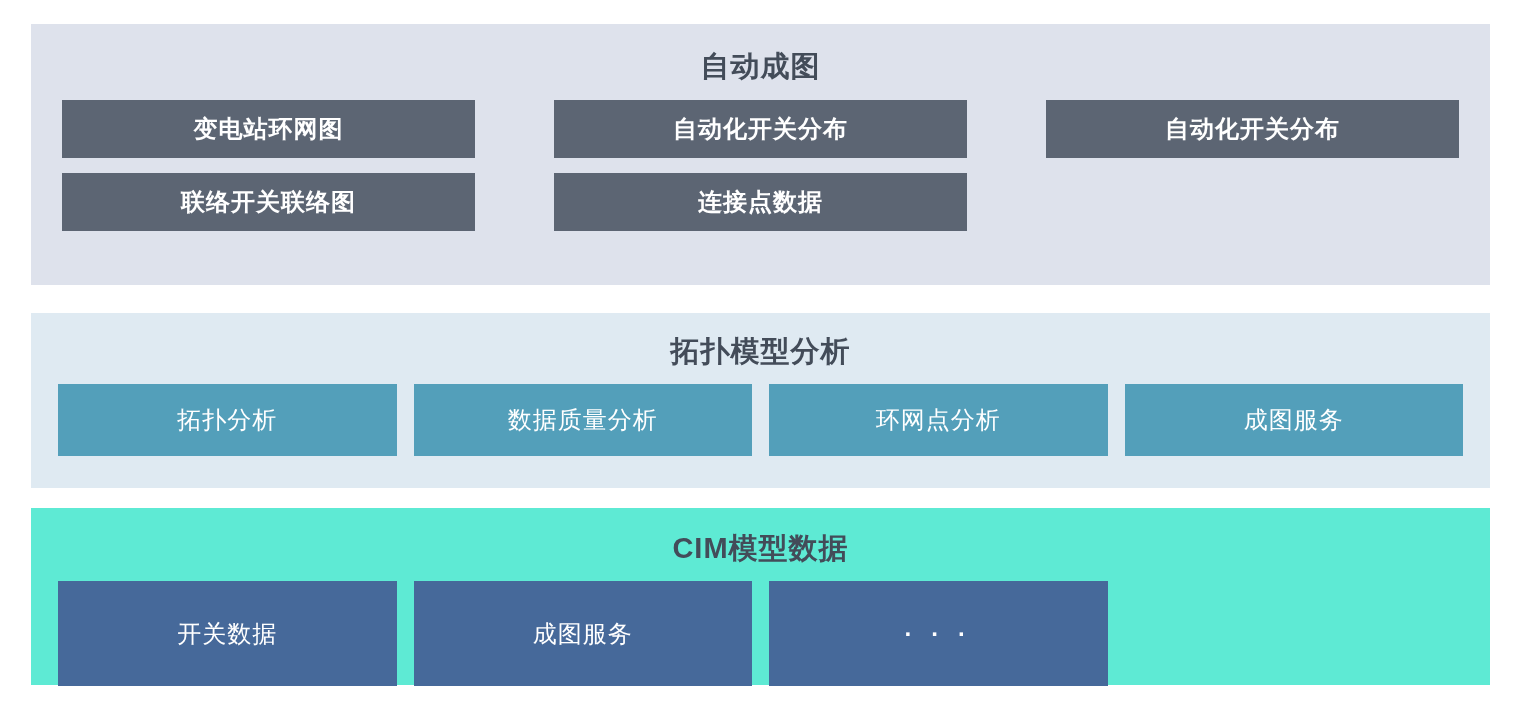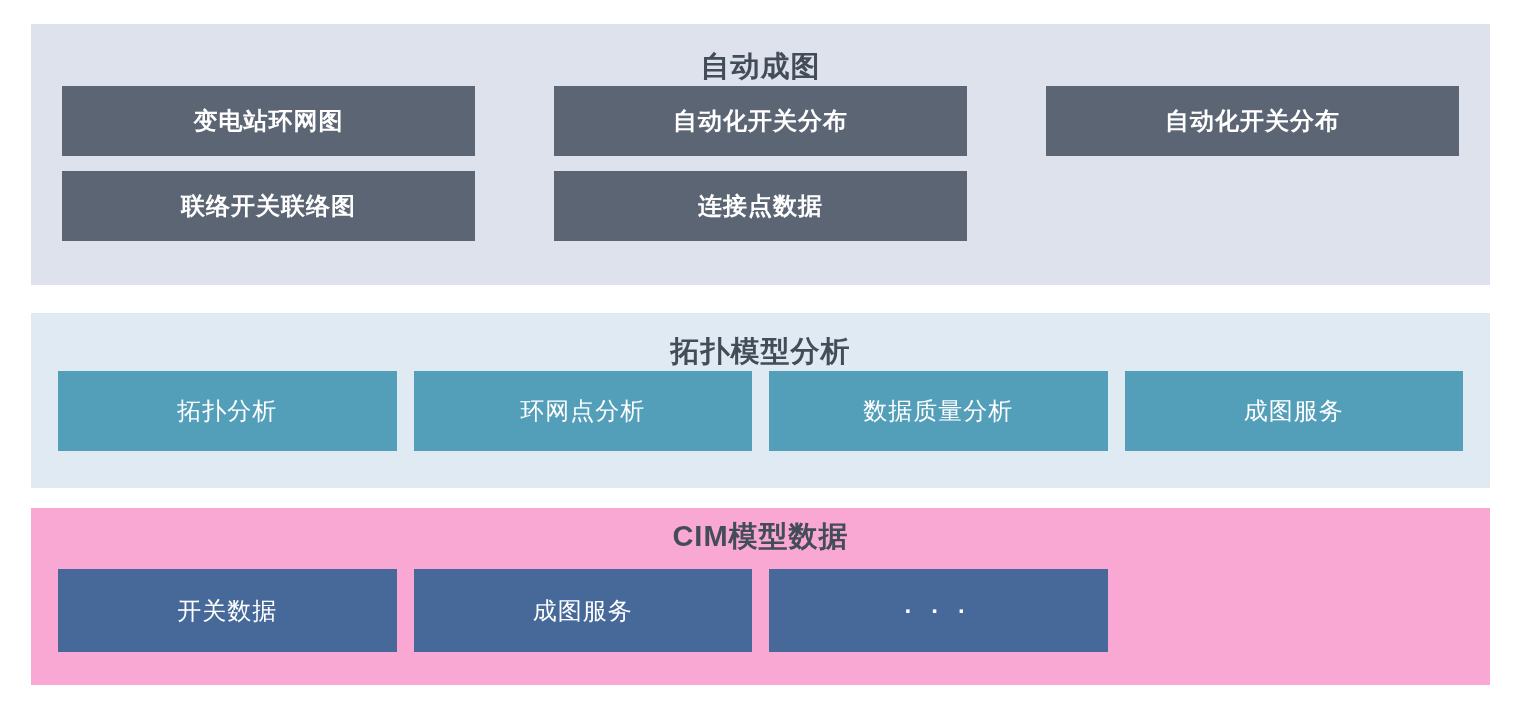--- a/index.html
+++ b/index.html
@@ -42,58 +42,58 @@
     font-size: 24px;
     letter-spacing: 1px;
   }
   
   .layer-top {
     margin-top: 24px;
     height: 261px;
     background: #dee2ec;
     padding: 22px 31px 24px 31px;
   }
-  .layer-top .layer-title { }
+  .layer-top .layer-title { margin-bottom: 14px; }
   .grid-3 {
     grid-template-columns: repeat(3, 1fr);
     column-gap: 79px;
     row-gap: 15px;
   }
   .layer-top .node {
-    height: 70px;
+    height: 58px;
     background: #5c6573;
     font-weight: bold;
   }
   
   .layer-mid {
     margin-top: 28px;
     height: 175px;
     background: #dfeaf2;
     padding: 18px 27px 18px 27px;
   }
-  .layer-mid .layer-title { }
+  .layer-mid .layer-title { margin-bottom: 13px; }
   .grid-4 {
     grid-template-columns: repeat(4, 1fr);
     column-gap: 17px;
   }
   .layer-mid .node {
-    height: 80px;
+    height: 72px;
     background: #539fba;
     font-weight: normal;
   }
   
   .layer-bottom {
     margin-top: 20px;
     height: 177px;
-    background: #f9a8d4;
-    padding: 8px 27px 19px 27px;
+    background: #5eead4;
+    padding: 20px 27px 19px 27px;
   }
   .layer-bottom .layer-title { margin-bottom: 13px; }
   .layer-bottom .node {
-    height: 83px;
+    height: 105px;
     background: #46699a;
     font-weight: normal;
   }
   .layer-bottom .node.ellipsis {
     letter-spacing: 6px;
     font-weight: bold;
   }
 </style>
 </head>
 <body>
@@ -108,22 +108,22 @@
       <div class="node">自动化开关分布</div>
       <div class="node">联络开关联络图</div>
       <div class="node">连接点数据</div>
     </div>
   </section>
 
   <section class="layer layer-mid">
     <h2 class="layer-title">拓扑模型分析</h2>
     <div class="grid grid-4">
       <div class="node">拓扑分析</div>
+      <div class="node">数据质量分析</div>
       <div class="node">环网点分析</div>
-      <div class="node">数据质量分析</div>
       <div class="node">成图服务</div>
     </div>
   </section>
 
   <section class="layer layer-bottom">
     <h2 class="layer-title">CIM模型数据</h2>
     <div class="grid grid-4">
       <div class="node">开关数据</div>
       <div class="node">成图服务</div>
       <div class="node ellipsis">· · ·</div>

